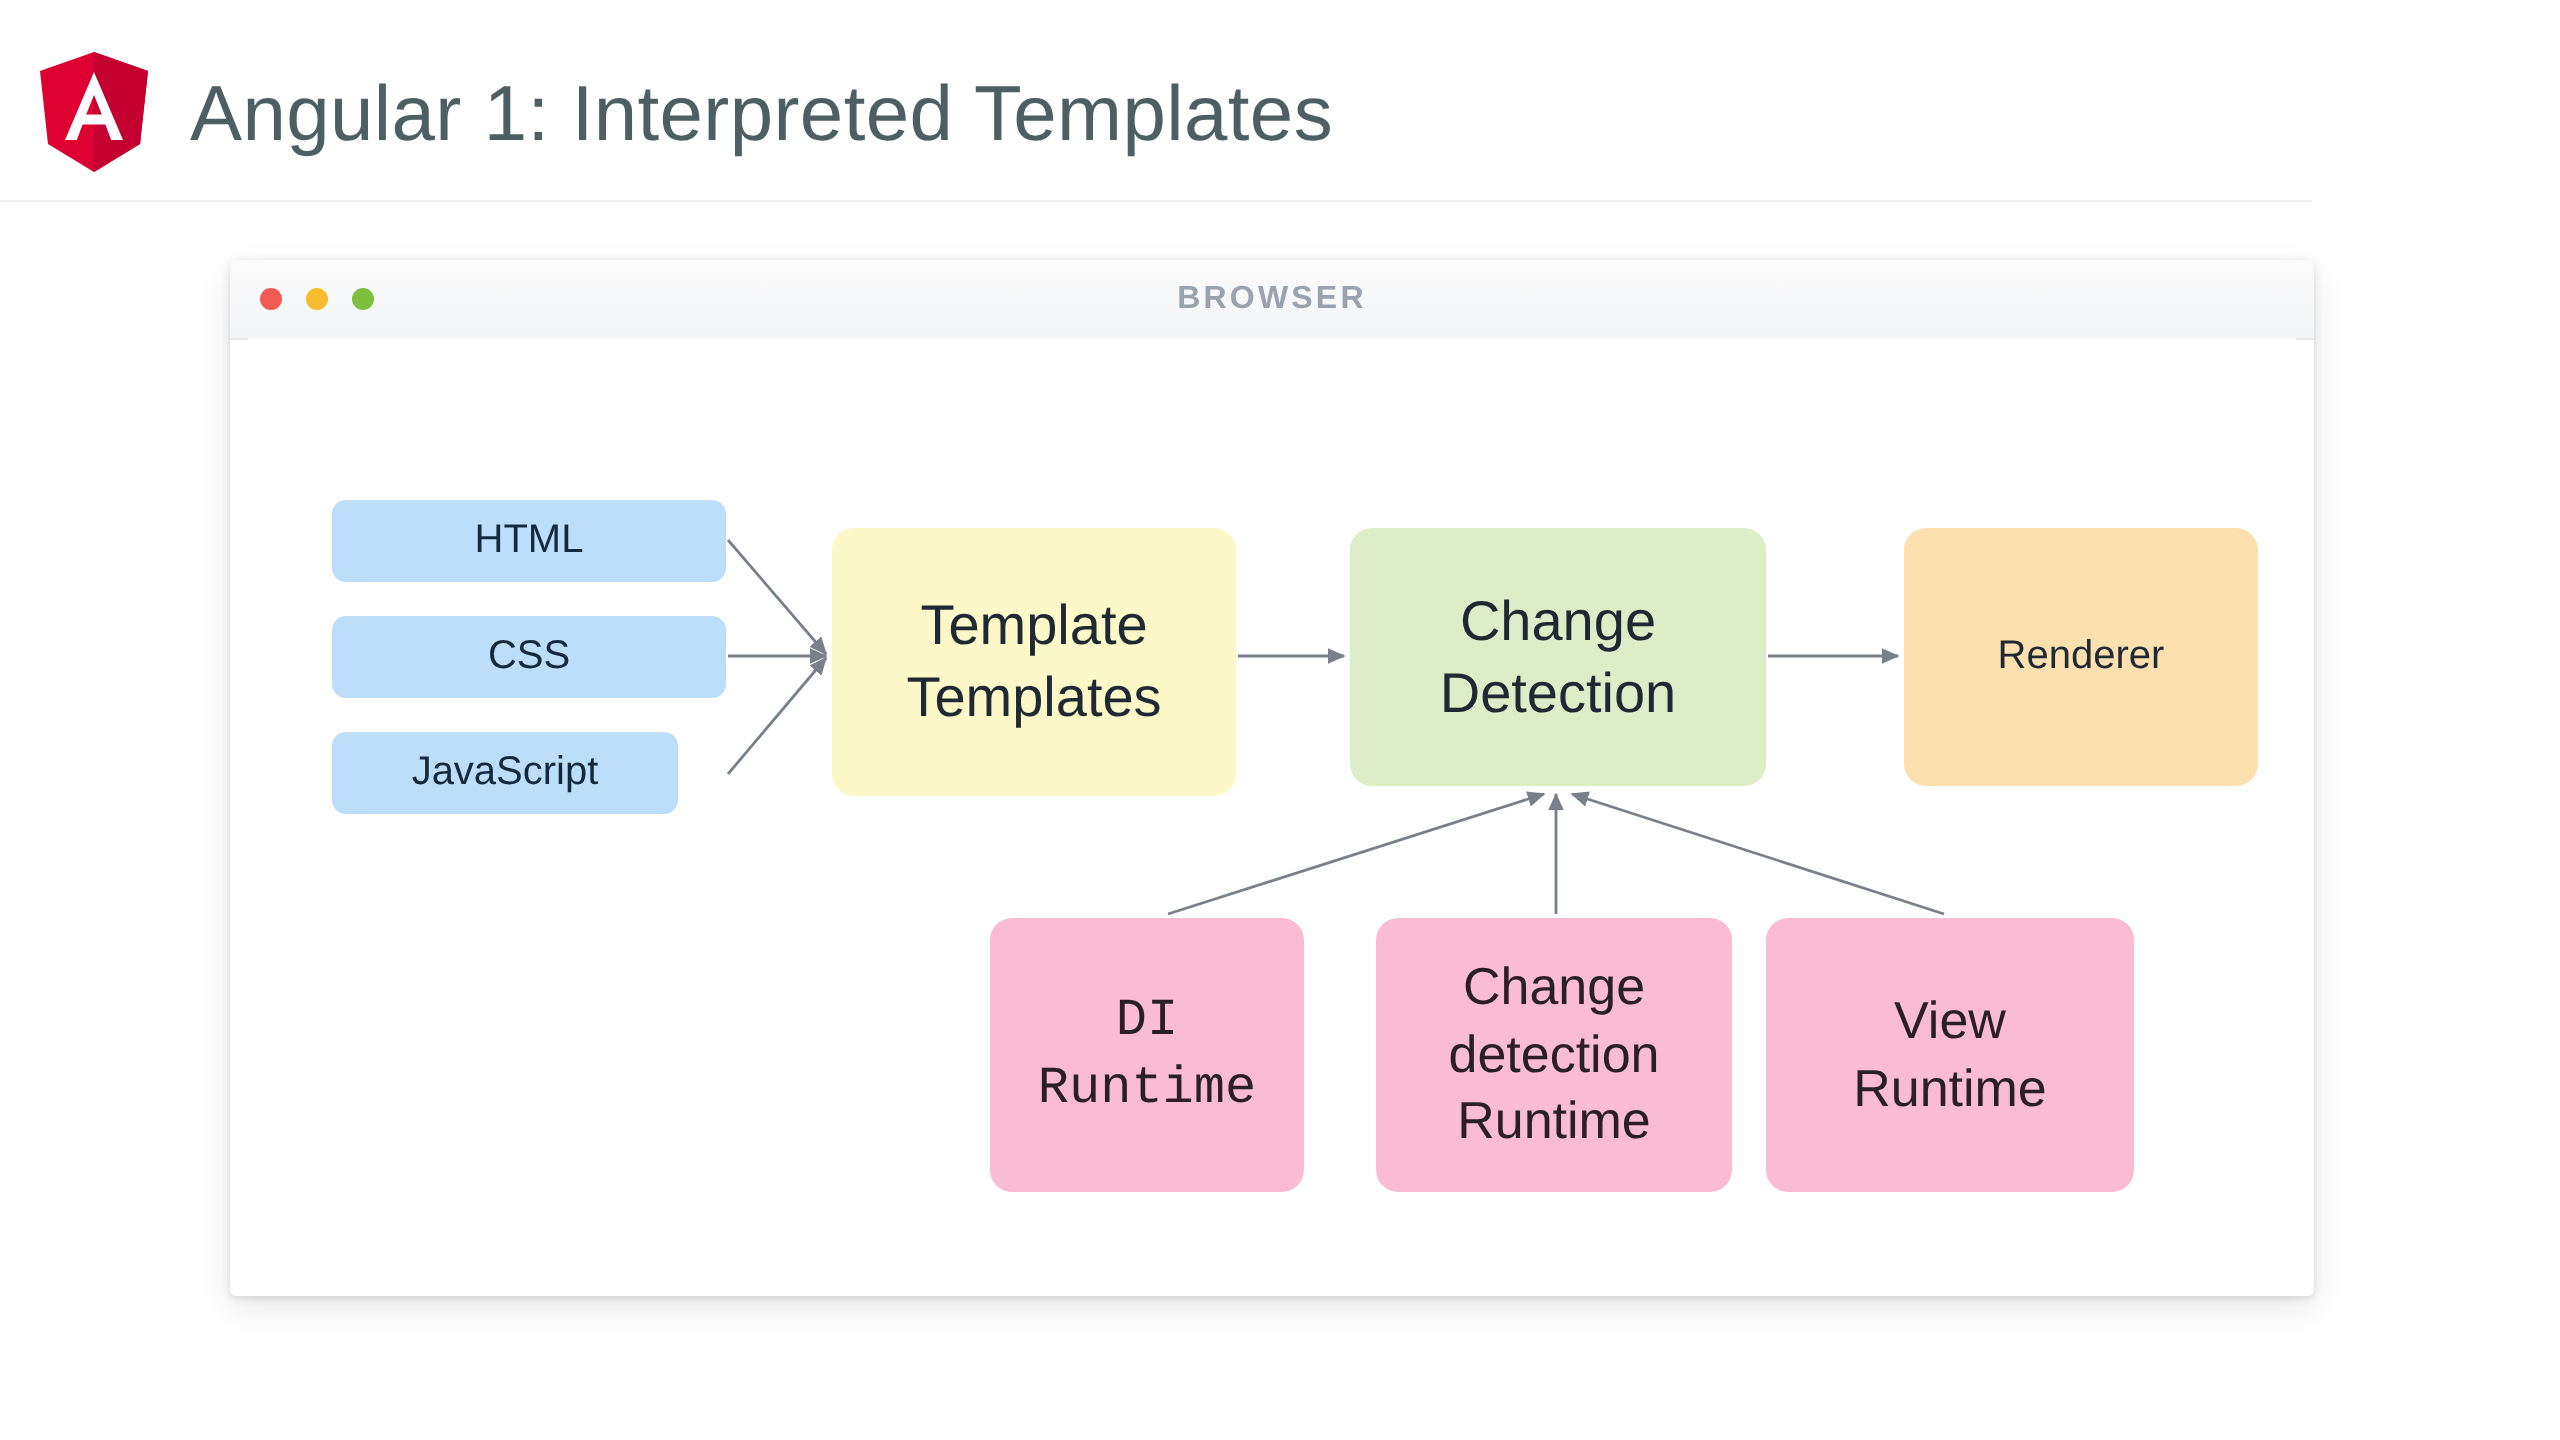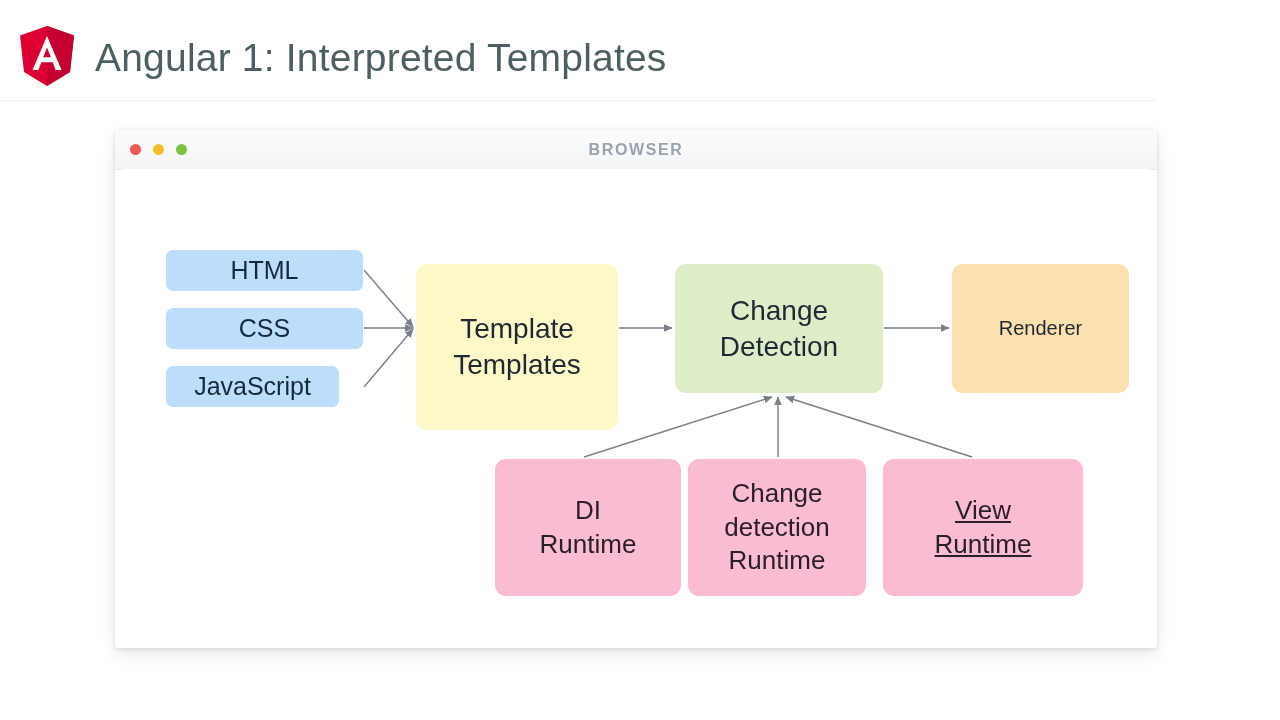--- a/index.html
+++ b/index.html
@@ -120,21 +120,21 @@
     text-align: center;
     color: #1f2933;
     box-sizing: border-box;
     border-radius: 9px;
   }
   .node .node-label { display: block; }
 
   .node-blue {
     background: #bcdefb;
     border-radius: 7px;
-    font-size: 25px;
+    font-size: 20px;
     line-height: 1.05;
     color: #15293d;
   }
   .node-yellow {
     background: #fcf8c8;
     font-size: 28px;
     line-height: 1.28;
     border-radius: 11px;
   }
   .node-green {
@@ -155,27 +155,27 @@
     line-height: 1.3;
     border-radius: 11px;
     color: #2a1f26;
   }
 
   
   #node-html       { left: 42px;  top: 81px;  width: 197px; height: 41px; }
   #node-css        { left: 42px;  top: 139px; width: 197px; height: 41px; }
   #node-javascript { left: 42px;  top: 197px; width: 173px; height: 41px; }
 
-  #node-template-compiler { left: 292px; top: 95px;  width: 202px; height: 166px; }
+  #node-template-compiler { left: 292px; top: 95px;  width: 202px; height: 134px; }
   #node-change-detection  { left: 551px; top: 95px;  width: 208px; height: 129px; }
   #node-renderer          { left: 828px; top: 95px;  width: 177px; height: 129px; }
 
-  #node-di-runtime          { left: 371px; top: 290px; width: 186px; height: 137px; }
+  #node-di-runtime          { left: 371px; top: 290px; width: 157px; height: 137px; font-family: Liberation Mono, monospace; }
   #node-cd-runtime          { left: 564px; top: 290px; width: 178px; height: 137px; }
-  #node-view-runtime        { left: 759px; top: 290px; width: 200px; height: 137px; text-decoration: underline; }
+  #node-view-runtime        { left: 759px; top: 290px; width: 184px; height: 137px; }
 </style>
 </head>
 <body>
 
 <div id="slide-header">
 
   <div id="logo-wrap">
     <svg width="58" height="62" viewBox="0 0 58 62" aria-hidden="true">
       <polygon points="29,1 56,10.5 52,47 29,61 6,47 2,10.5" fill="#DD0031"></polygon>
       <polygon points="29,1 29,61 52,47 56,10.5" fill="#C3002F"></polygon>

